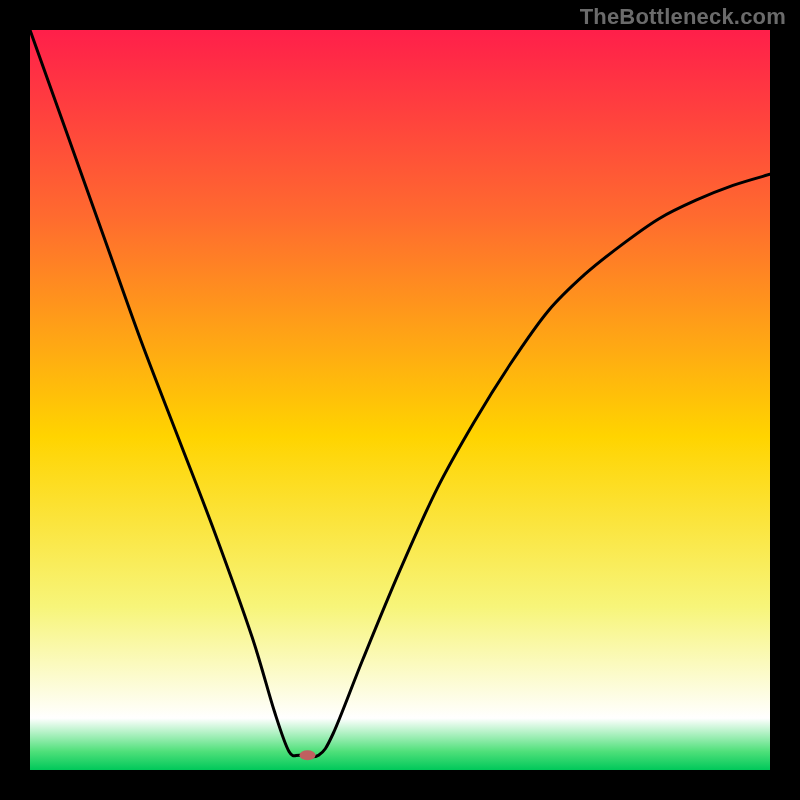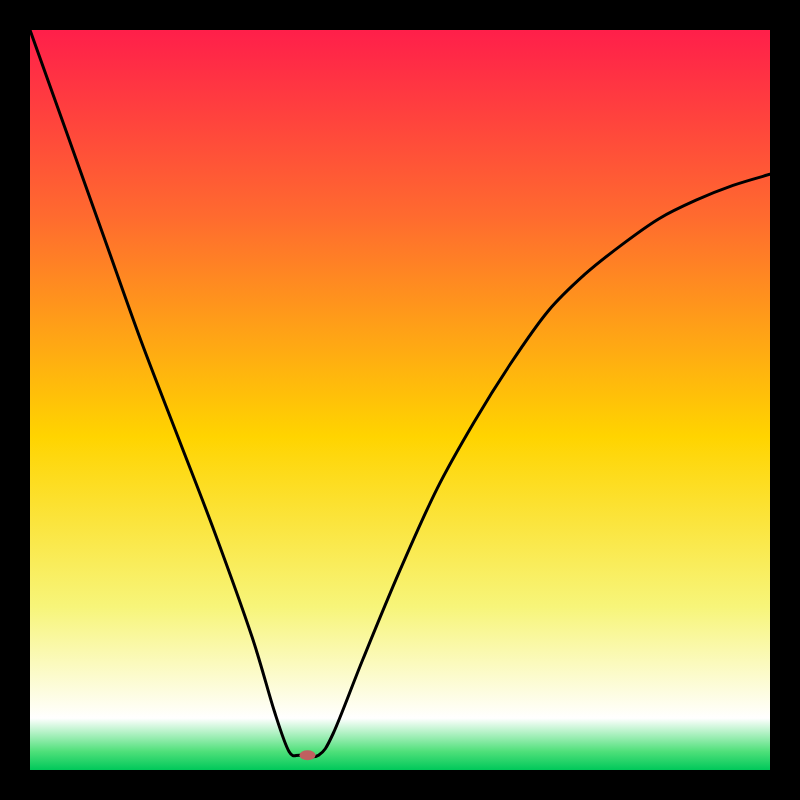--- a/index.html
+++ b/index.html
@@ -32,20 +32,21 @@
     font-weight: 600;
     color: #6b6b6b;
     letter-spacing: 0.2px;
   }
   svg { display: block; }
 </style>
 </head>
 <body>
 
 <div class="frame">
+  <div class="watermark">TheBottleneck.com</div>
   <div class="plot-area">
     <svg id="chart-svg" width="740" height="740" viewBox="0 0 740 740" preserveAspectRatio="none">
       <defs>
         <linearGradient id="bg-grad" x1="0" y1="0" x2="0" y2="1">
             <stop offset="0%" stop-color="#ff1f4a"></stop>
             <stop offset="25%" stop-color="#ff6a2f"></stop>
             <stop offset="55.00000000000001%" stop-color="#ffd400"></stop>
             <stop offset="78%" stop-color="#f7f57a"></stop>
             <stop offset="93%" stop-color="#ffffff"></stop>
             <stop offset="97.5%" stop-color="#4fe07a"></stop>

